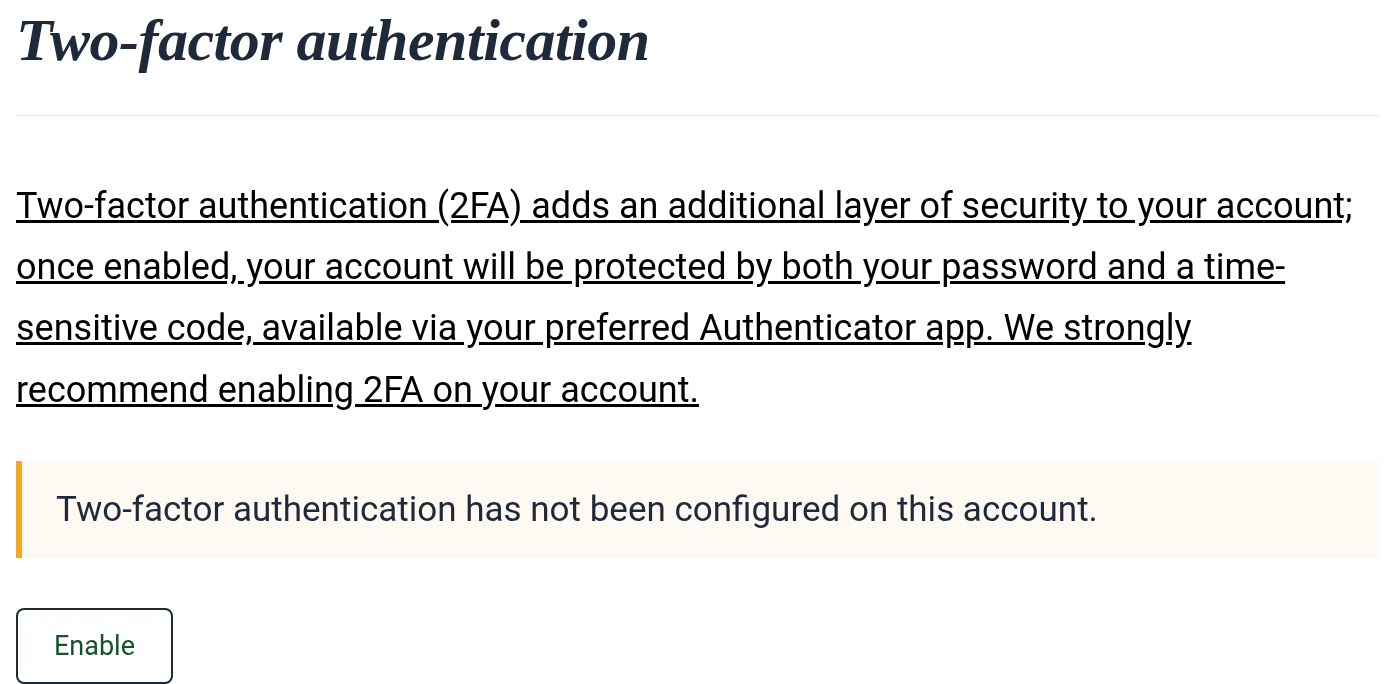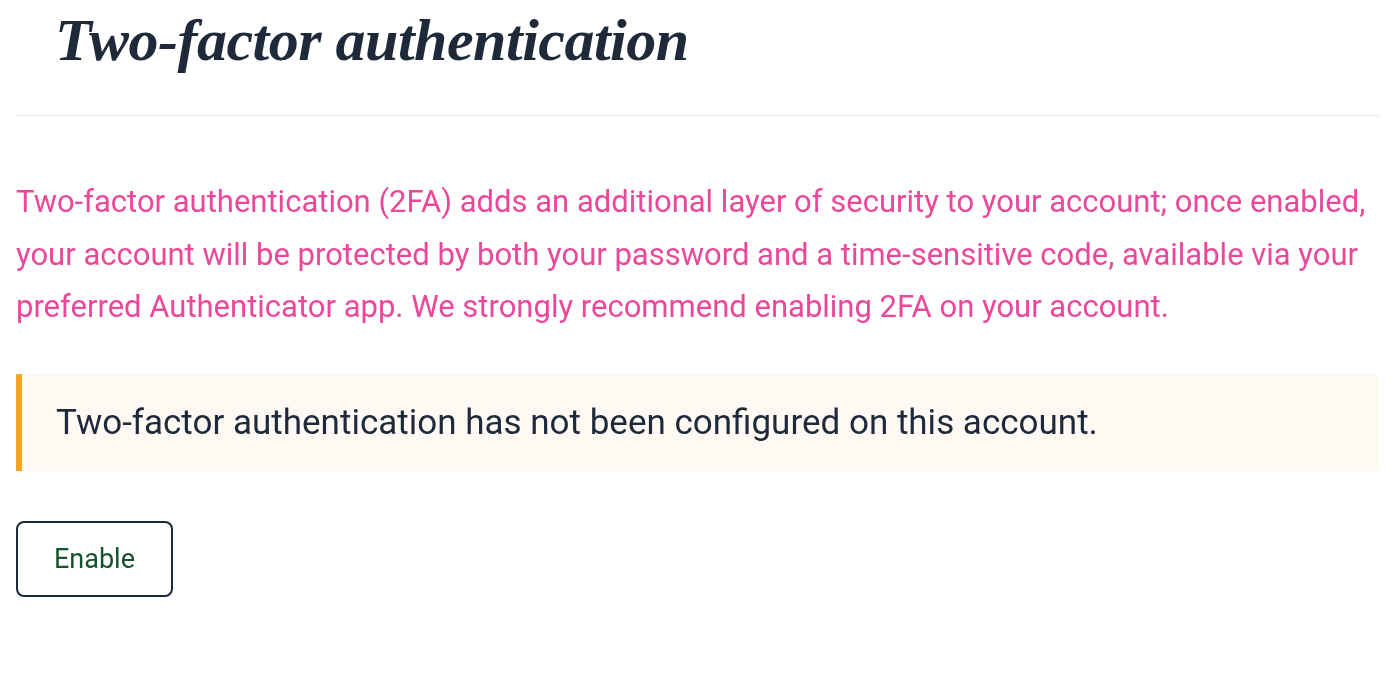--- a/index.html
+++ b/index.html
@@ -18,35 +18,35 @@
 
     .page-title {
       font-family: Georgia, "Times New Roman", serif;
       font-style: italic;
       font-weight: 900;
       font-size: 60px;
       color: #1e2a3a;
       letter-spacing: -0.5px;
       padding-top: 6px;
       padding-bottom: 40px;
-      margin-left: 39px;
     }
 
     .divider {
       border: none;
       border-top: 1px solid #e5e7eb;
       margin-bottom: 60px;
     }
 
     .description {
-      font-size: 31px;
+      font-size: 36px;
       line-height: 1.7;
-      color: #ec4899;
+      color: #000000;
       margin-bottom: 40px;
       font-weight: 400;
+      text-decoration: underline;
     }
 
     .alert {
       background: #fef9f3;
       border-left: 6px solid #f5a623;
       padding: 24px 34px;
       margin-bottom: 50px;
     }
 
     .alert-text {

